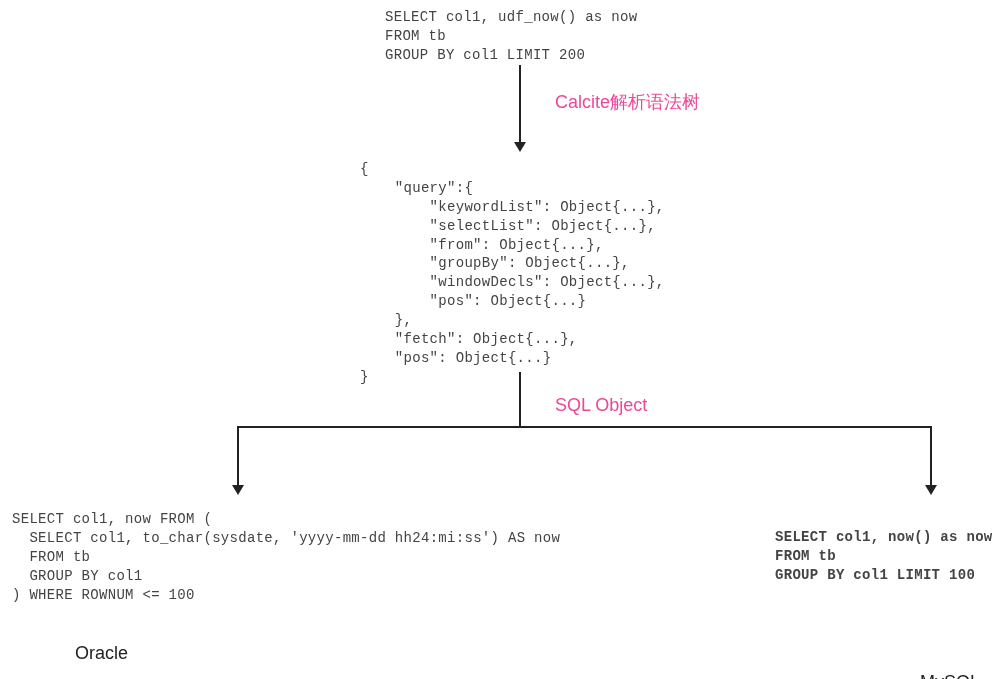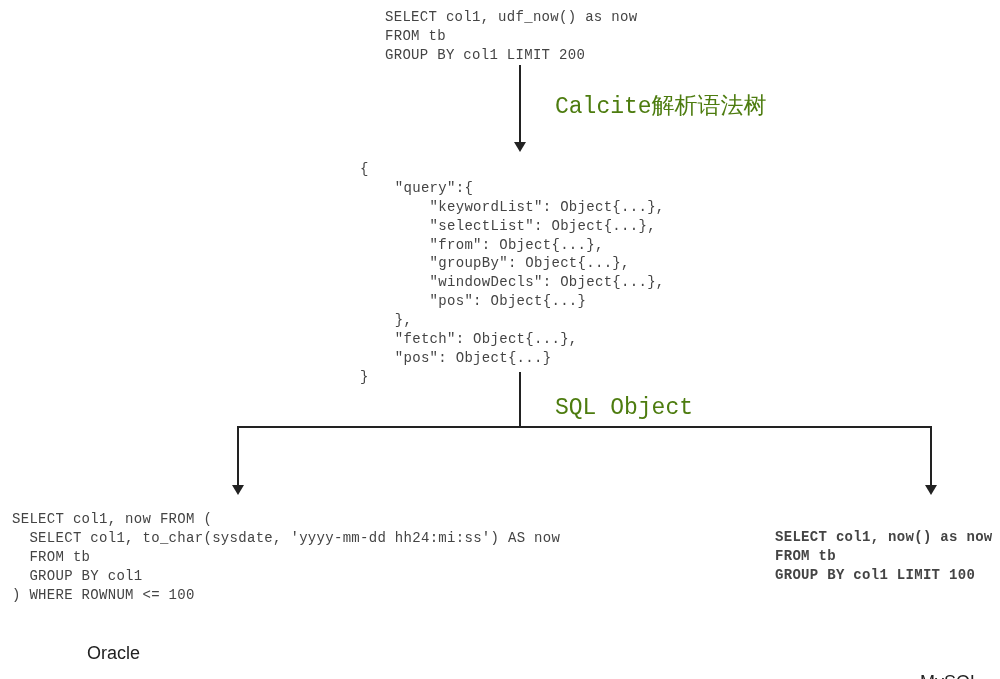--- a/index.html
+++ b/index.html
@@ -13,23 +13,23 @@
       position: relative;
     }
     .code-block {
       position: absolute;
       white-space: pre;
       line-height: 1.35;
       letter-spacing: 0.3px;
     }
     .label {
       position: absolute;
-      font-family: Liberation Mono, monospace;
-      font-size: 23px;
-      color: #4d7c0f;
+      font-family: Liberation Sans, sans-serif;
+      font-size: 18px;
+      color: #ec4899;
     }
     .db-label {
       position: absolute;
       font-family: Arial, "Helvetica Neue", sans-serif;
       font-size: 18px;
       color: #222;
     }
     .arrow-line {
       position: absolute;
       background: #222;
@@ -83,14 +83,14 @@
 <div class="code-block" style="left:12px; top:510px;">SELECT col1, now FROM (
   SELECT col1, to_char(sysdate, 'yyyy-mm-dd hh24:mi:ss') AS now
   FROM tb
   GROUP BY col1
 ) WHERE ROWNUM &lt;= 100</div>
 
 <div class="code-block" style="left:775px; top:528px;font-weight:bold;">SELECT col1, now() as now
 FROM tb
 GROUP BY col1 LIMIT 100</div>
 
-<div class="db-label" style="left:75px; top:643px;margin-left:12px;">Oracle</div>
+<div class="db-label" style="left:75px; top:643px;">Oracle</div>
 <div class="db-label" style="left:920px; top:640px;margin-top:32px;">MySQL</div>
 
 </body></html>

